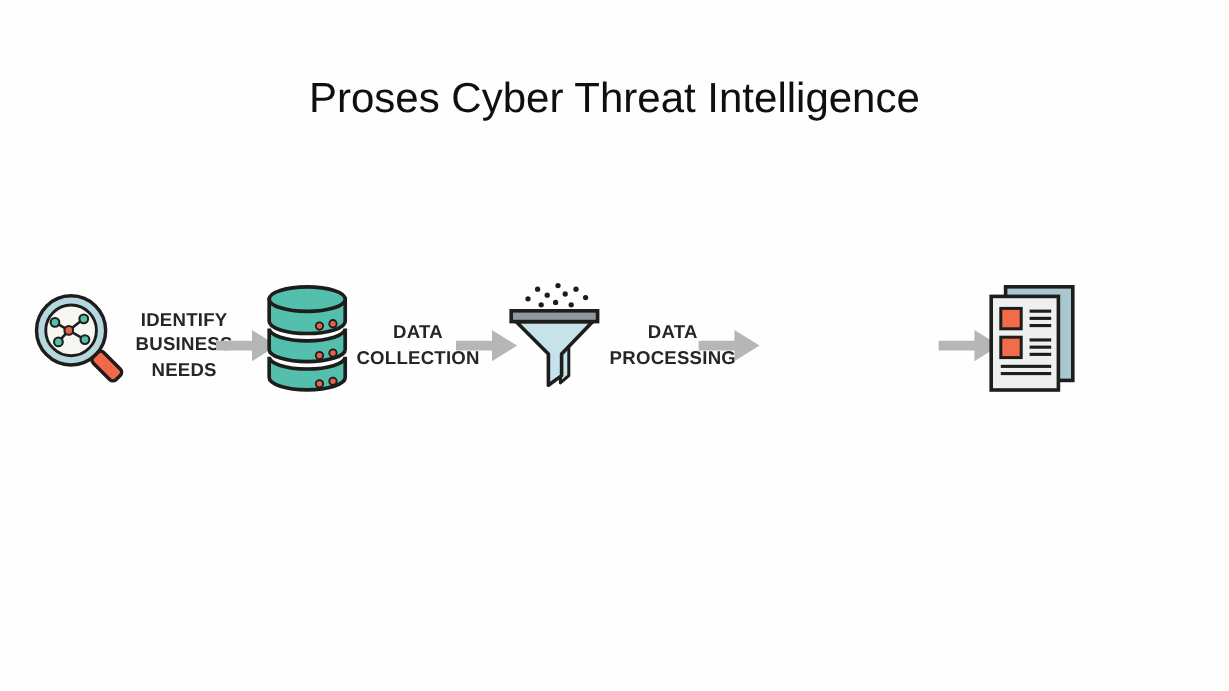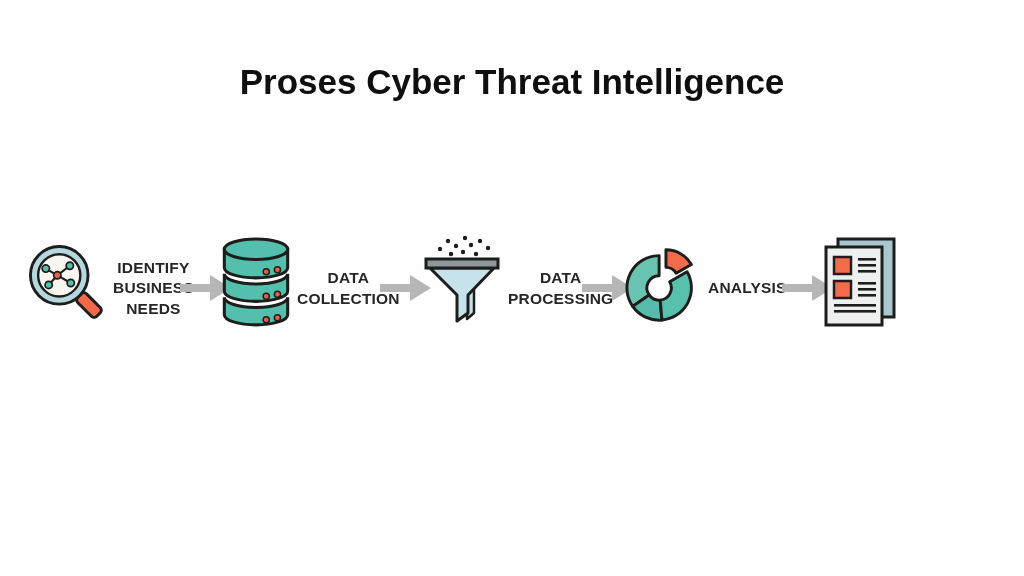--- a/index.html
+++ b/index.html
@@ -6,21 +6,21 @@
   body{
     width:1024px;height:576px;
     background:#ffffff;
     font-family:"Liberation Sans", sans-serif;
     overflow:hidden;
   }
   .canvas{position:relative;width:1024px;height:576px;background:#fefefe;}
   .title{
     position:absolute;top:62px;left:0;width:1024px;margin:0;
     text-align:center;
-    font-size:35px;font-weight:bold;letter-spacing:0px;
+    font-size:35px;font-weight:normal;letter-spacing:0px;
     color:#0f0f0f;
   }
   .step{
     position:absolute;top:233px;width:180px;
     display:flex;flex-direction:row;align-items:center;
   }
   .icon-box{
     height:100px;display:flex;align-items:center;justify-content:center;
   }
   .step-label{
@@ -116,31 +116,20 @@
       </svg>
     </div>
     <div class="step-label">DATA
 PROCESSING</div>
   </div>
 
   <svg class="arrow" style="left:582px;" width="52" height="32" viewBox="0 0 52 32">
     <polygon points="0,12 30,12 30,3 51,16 30,29 30,20 0,20" fill="#b4b7b5"></polygon>
   </svg>
 
-  <div class="step" style="left:620px;">
-    <div class="icon-box">
-      <svg width="88" height="90" viewBox="0 0 90 90">
-        <path d="M 40 17 A 33 33 0 0 0 13 68.9 L 29.8 57.2 A 12.5 12.5 0 0 1 40 37.5 Z" fill="#69c4b1" stroke="#1d1d1b" stroke-width="3" stroke-linejoin="round"></path>
-        <path d="M 13 68.9 A 33 33 0 0 0 42.9 82.9 L 41.1 62.5 A 12.5 12.5 0 0 1 29.8 57.2 Z" fill="#55bbaa" stroke="#1d1d1b" stroke-width="3" stroke-linejoin="round"></path>
-        <path d="M 42.9 82.9 A 33 33 0 0 0 68.6 33.5 L 50.8 43.8 A 12.5 12.5 0 0 1 41.1 62.5 Z" fill="#58c1ae" stroke="#1d1d1b" stroke-width="3" stroke-linejoin="round"></path>
-        <path d="M 47 11 A 30 30 0 0 1 73 26 L 57.4 35 A 12 12 0 0 0 47 29 Z" fill="#f26b4a" stroke="#1d1d1b" stroke-width="3" stroke-linejoin="round"></path>
-      </svg>
-    </div>
-    <div class="step-label">ANALYSIS</div>
-  </div>
 
   <svg class="arrow" style="left:782px;" width="52" height="32" viewBox="0 0 52 32">
     <polygon points="0,12 30,12 30,3 51,16 30,29 30,20 0,20" fill="#b4b7b5"></polygon>
   </svg>
 
   <div class="step" style="left:818px;">
     <div class="icon-box">
       <svg width="84" height="96" viewBox="0 0 84 96">
         <rect x="20" y="4" width="56" height="78" fill="#a9c7ce" stroke="#1d1d1b" stroke-width="3"></rect>
         <rect x="8" y="12" width="56" height="78" fill="#edf0ef" stroke="#1d1d1b" stroke-width="3"></rect>

